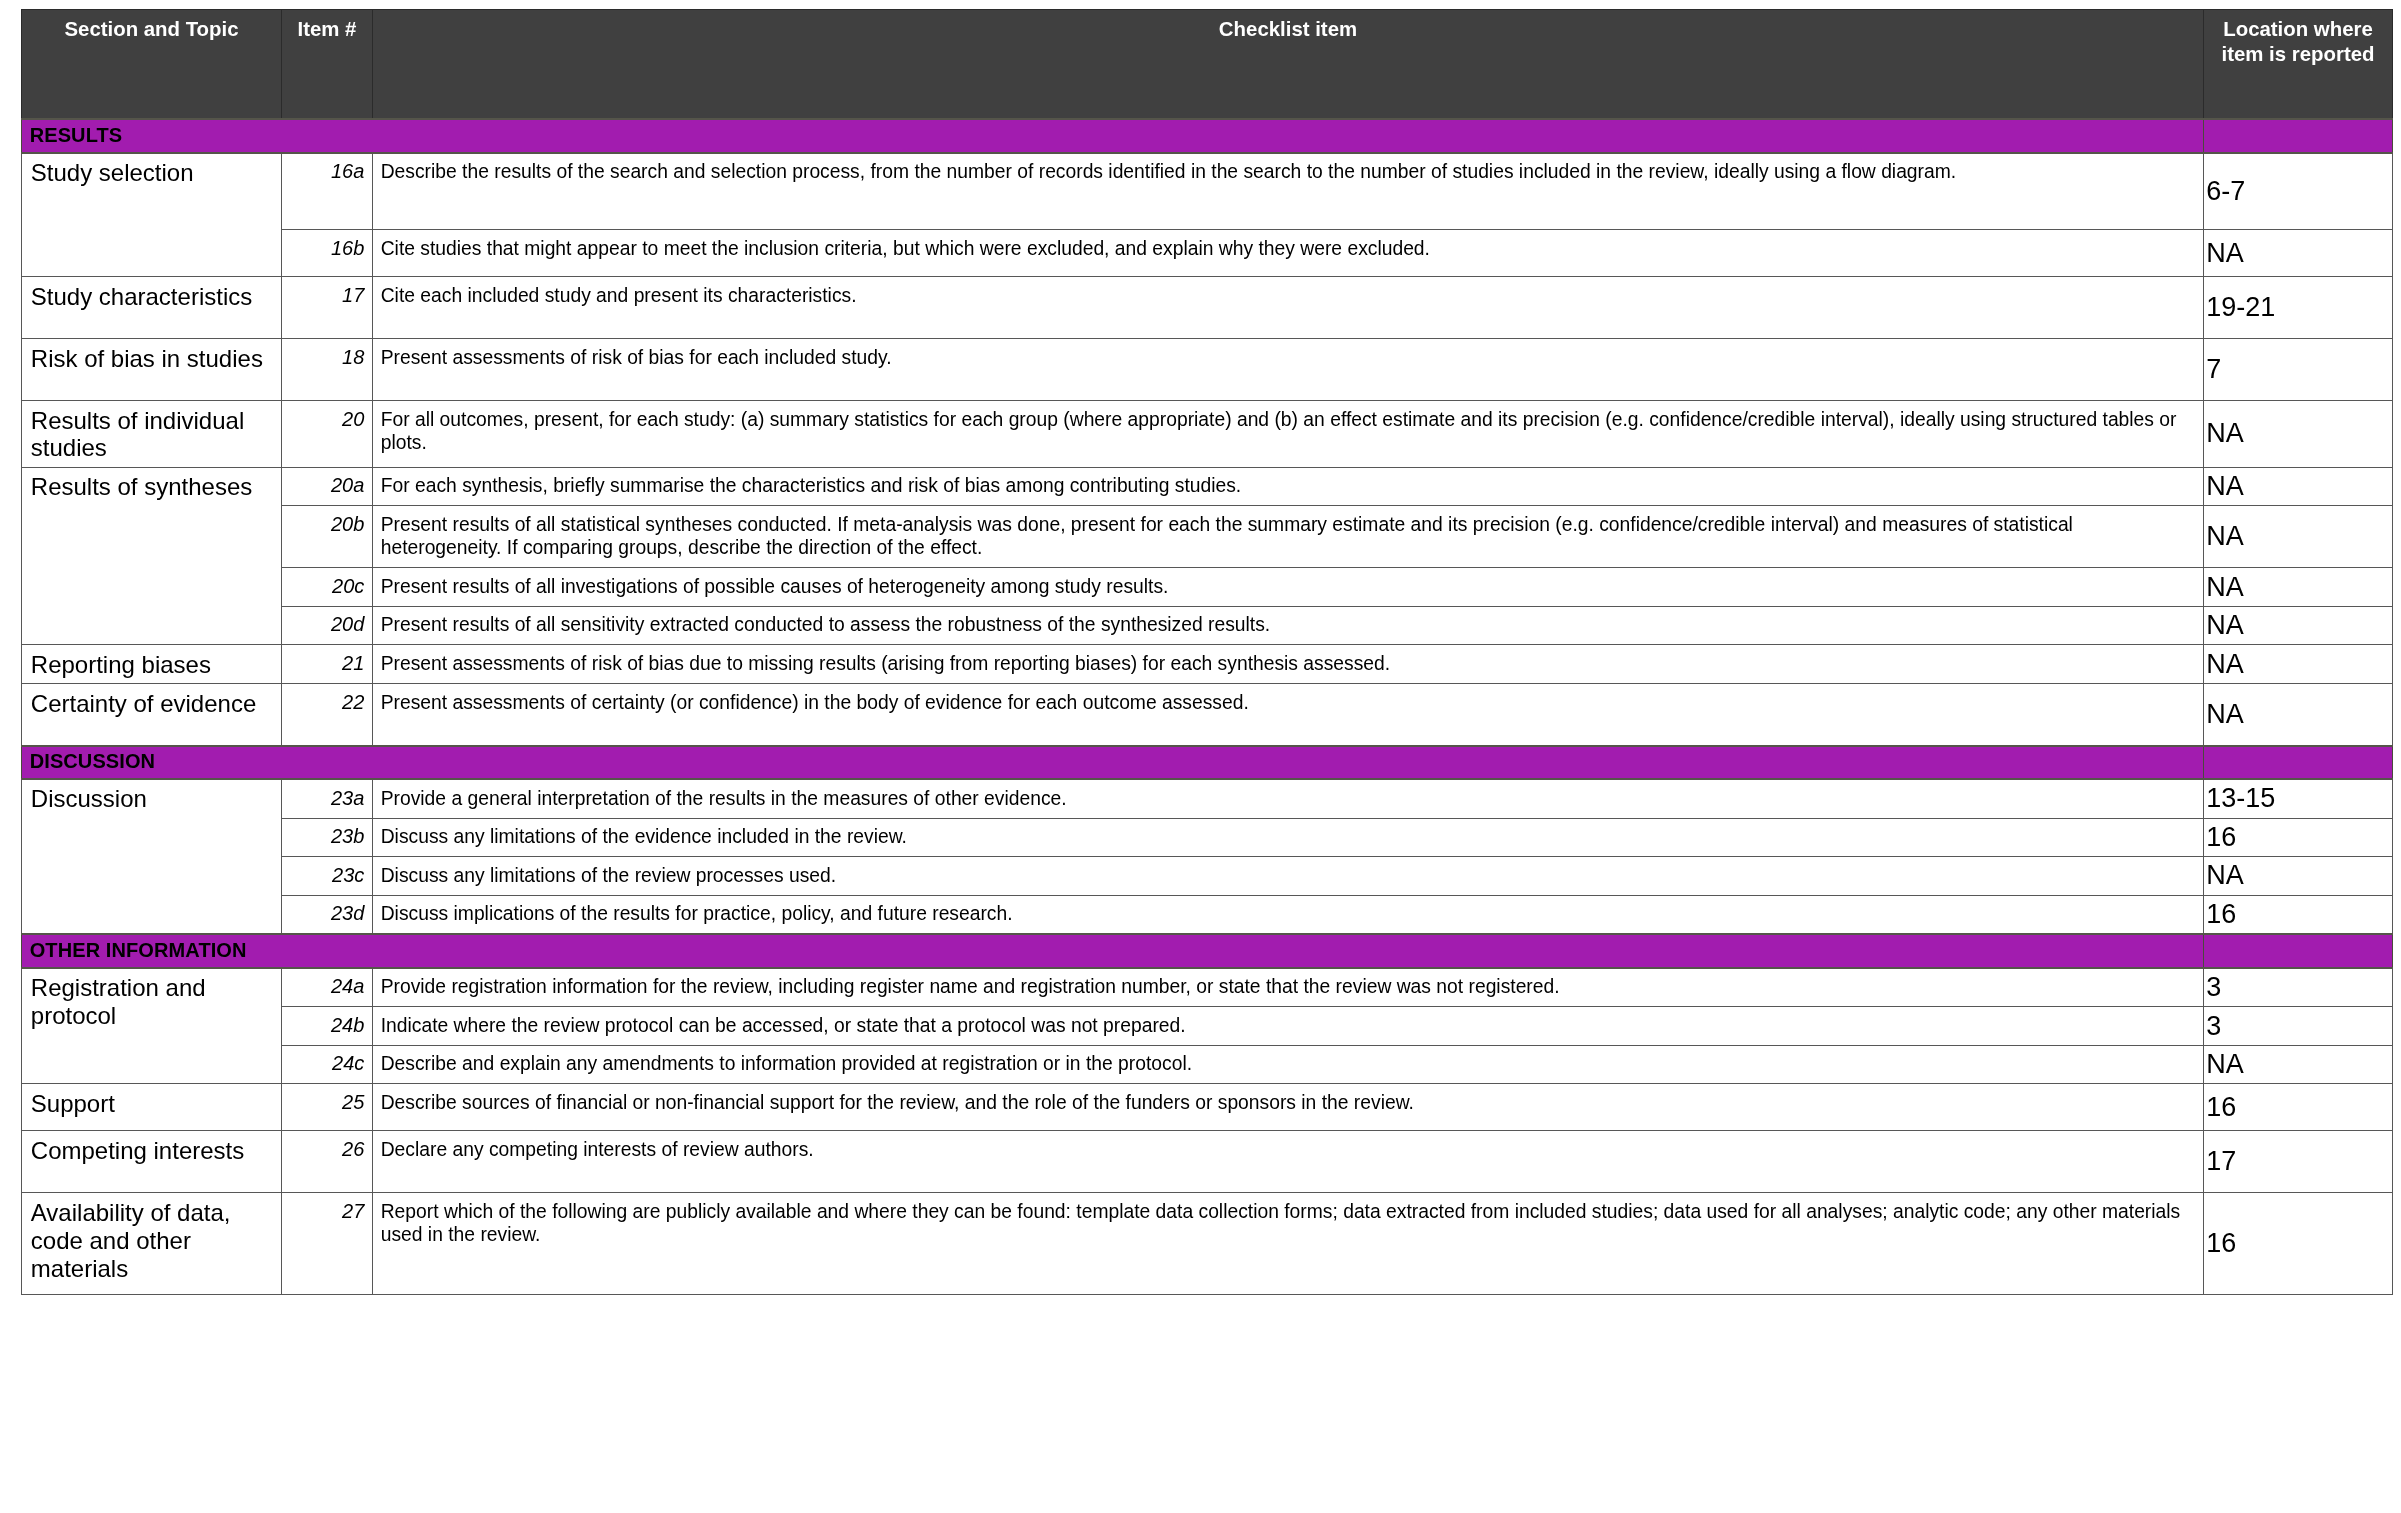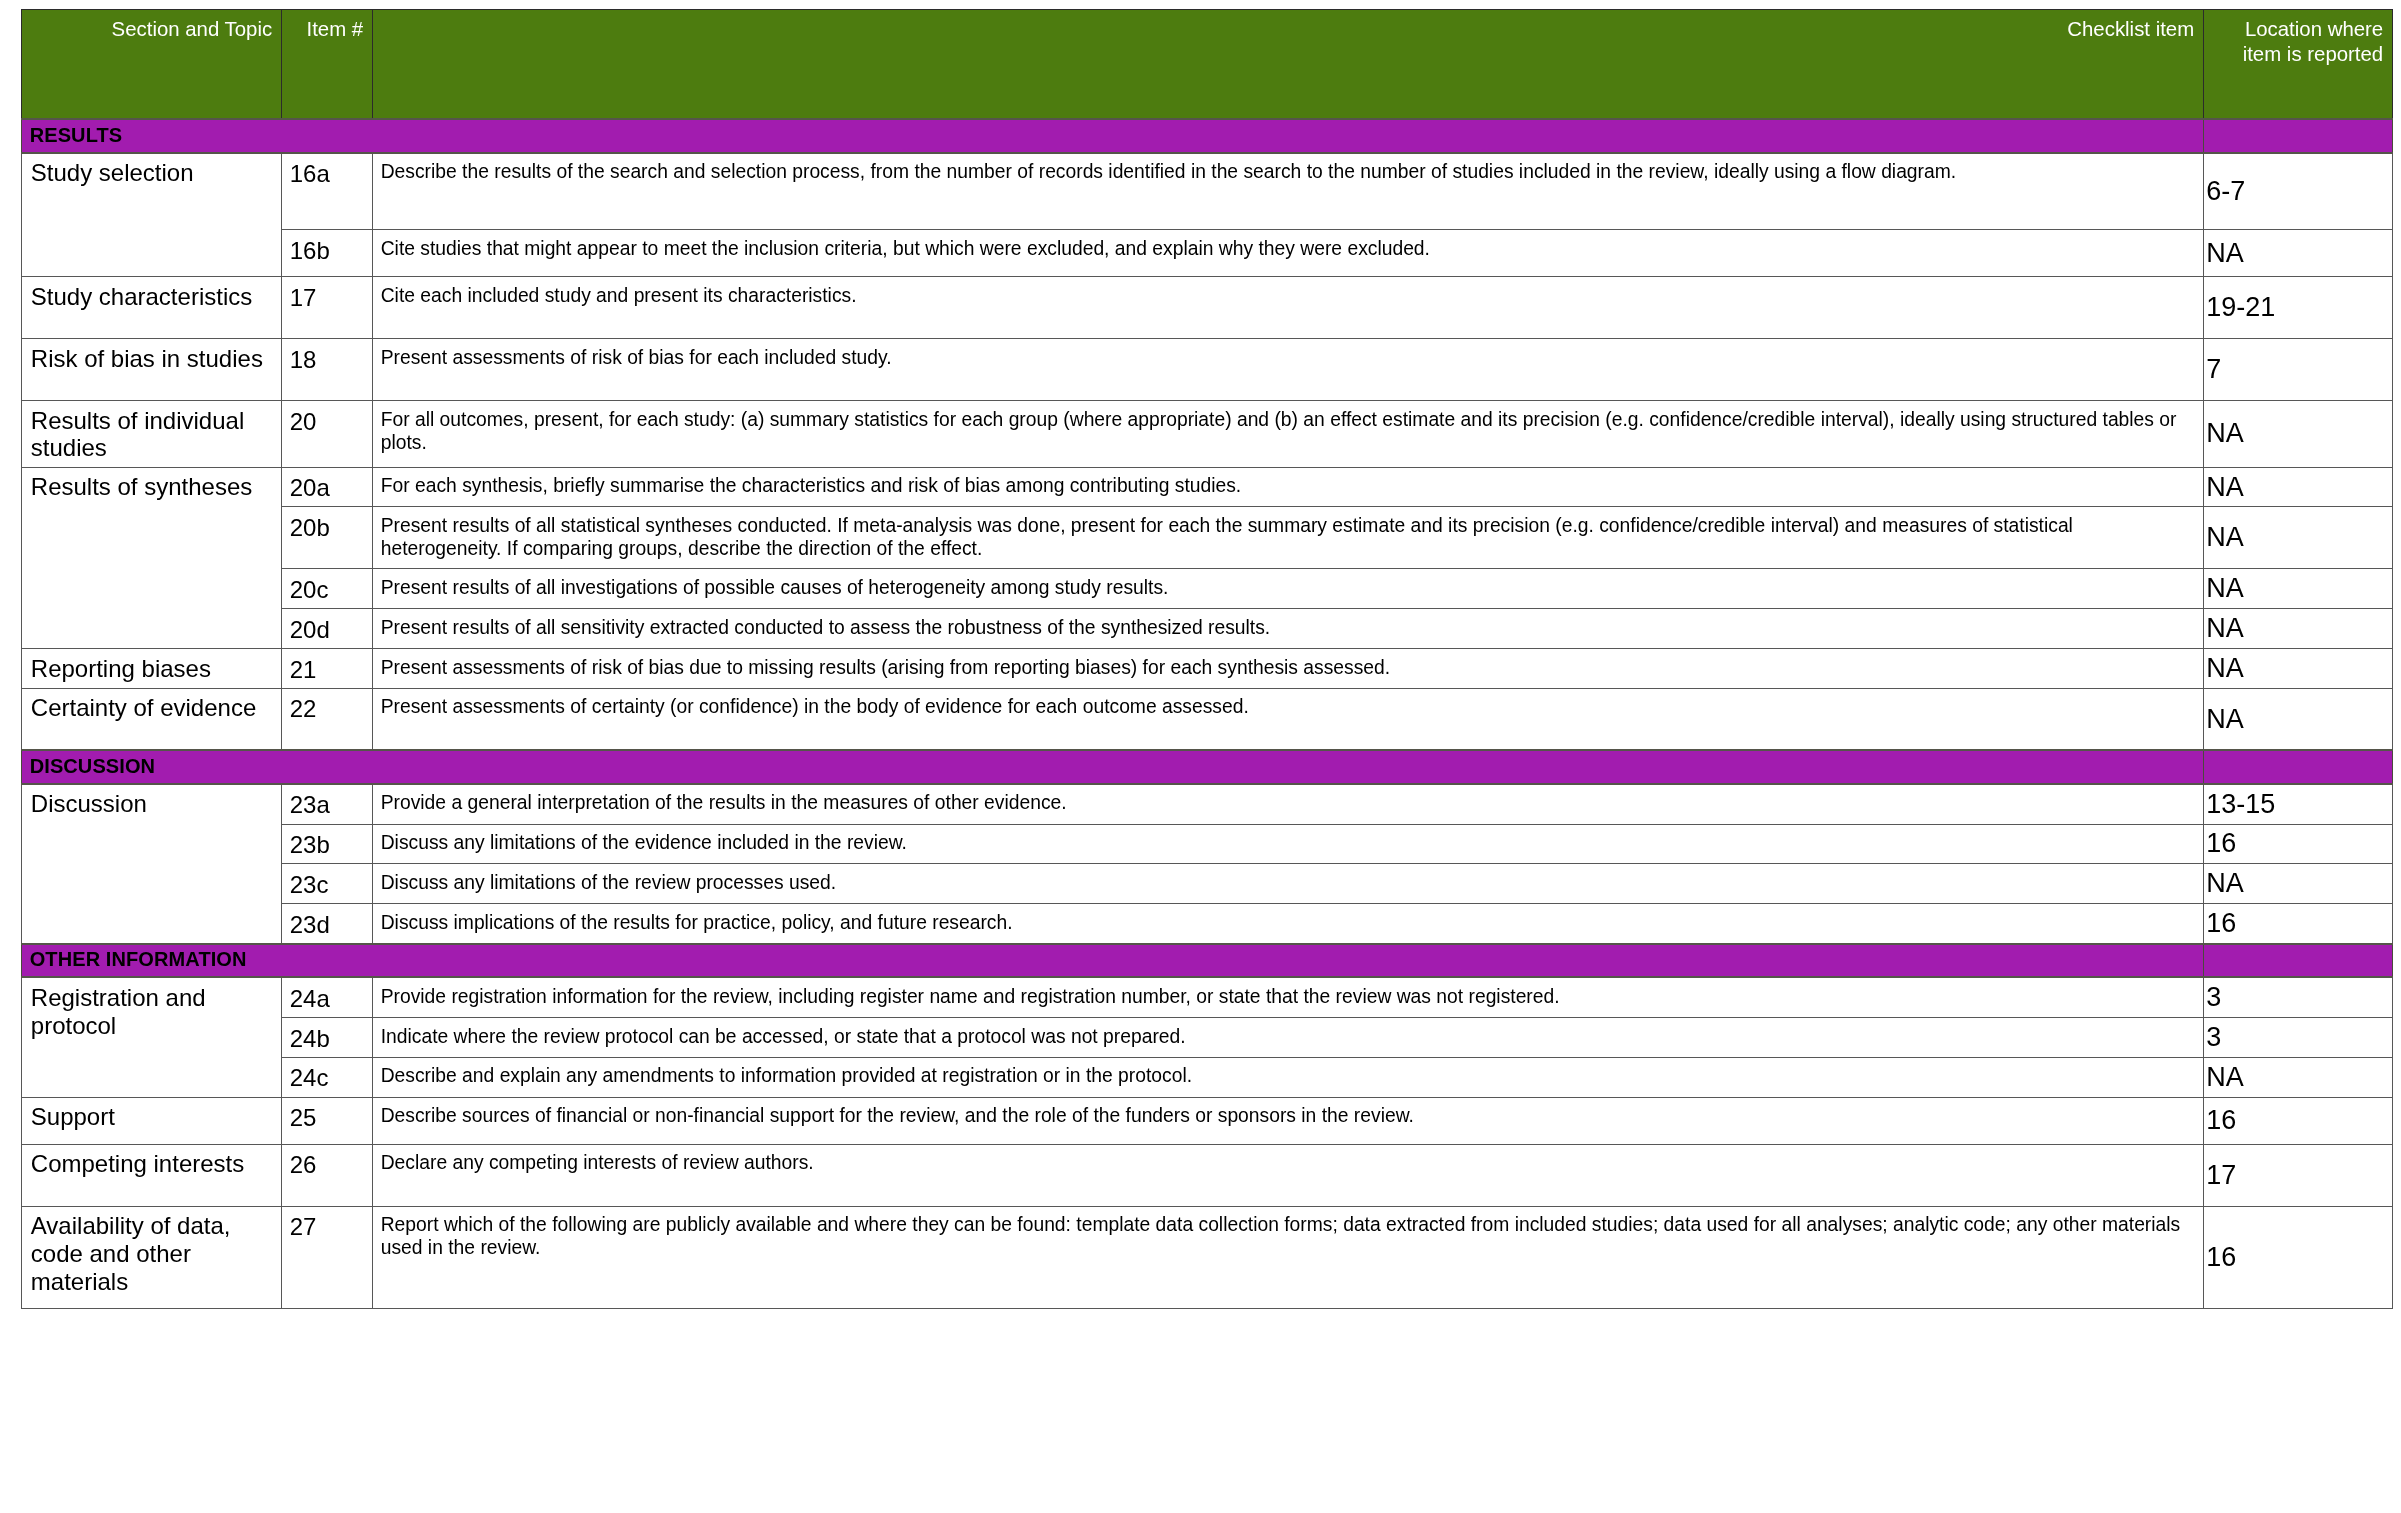--- a/index.html
+++ b/index.html
@@ -31,26 +31,26 @@
     background: #ffffff;
   }
 
   table.checklist col.c-section { width: 260px; }
   table.checklist col.c-item    { width: 91px; }
   table.checklist col.c-desc    { width: 1831px; }
   table.checklist col.c-loc     { width: 189px; }
 
   
   thead th {
-    background: #4d7c0f;
+    background: #404040;
     color: #ffffff;
     font-size: 20.4px;
-    font-weight: normal;
+    font-weight: bold;
     line-height: 1.18;
-    text-align: right;
+    text-align: center;
     vertical-align: top;
     padding: 7.7px 8.8px 10px 8.8px;
     border: 1.7px solid #2b2b2b;
     box-sizing: border-box;
   }
   thead th.th-section { height: 110px; }
 
   
   tr.section-band td {
     background: #a21caf;
@@ -82,26 +82,27 @@
     color: #000000;
   }
 
   td.c-topic {
     font-size: 24px;
     line-height: 1.16;
     padding: 5.5px 4.4px 4.4px 8.8px;
     vertical-align: top;
   }
   td.c-num {
-    font-size: 24px;
+    font-size: 20px;
     line-height: 1.16;
     padding: 6.6px 7.7px 4.4px 7.7px;
-    text-align: left;
+    text-align: right;
     vertical-align: top;
     white-space: nowrap;
+    font-style: italic;
   }
   td.c-text {
     font-size: 19.3px;
     line-height: 1.2;
     padding: 6.6px 8.8px 5.5px 7.7px;
     vertical-align: top;
   }
   td.c-loc {
     font-size: 27px;
     text-align: left;

